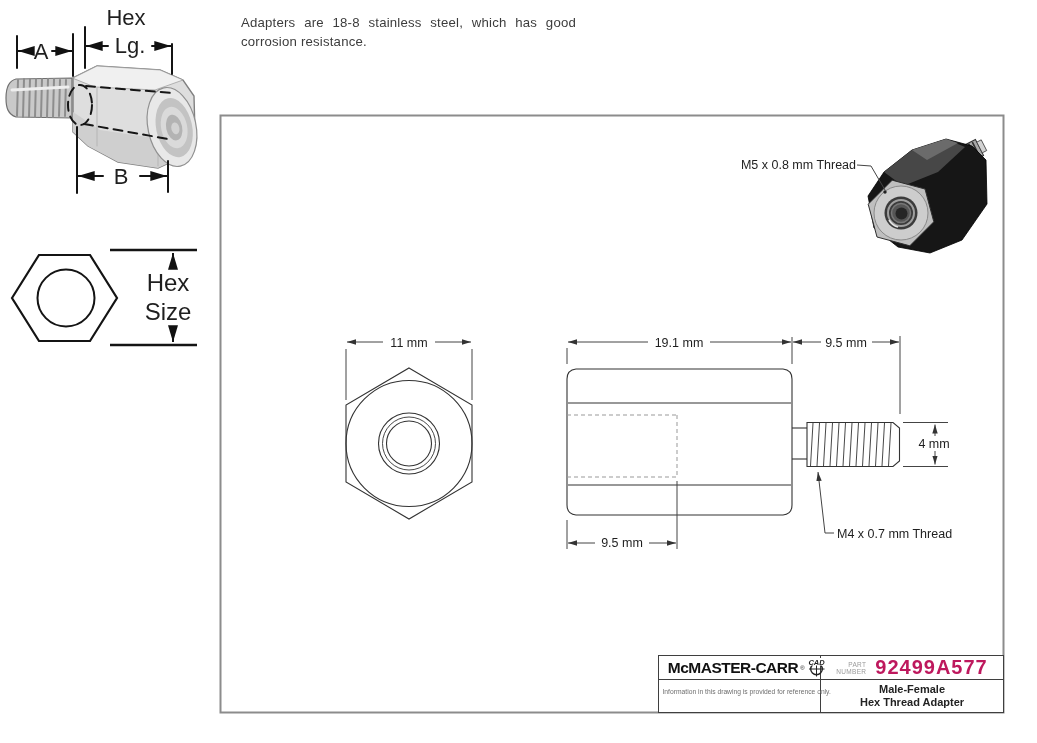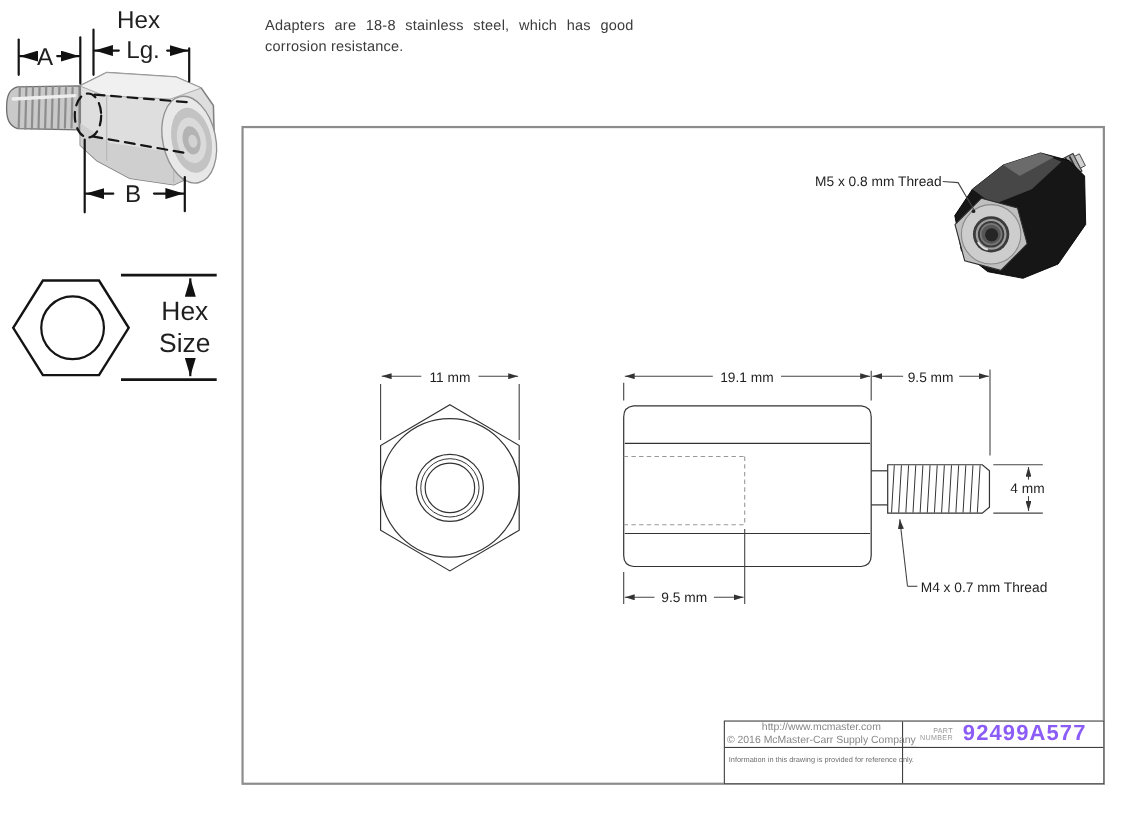--- a/index.html
+++ b/index.html
@@ -29,21 +29,21 @@
   .tb-urlrow{border-bottom:1px solid #3f3f3f;display:flex;flex-direction:column;
              align-items:center;justify-content:center;line-height:10.5px;}
   .urltxt{font-size:9.5px;color:#878787;white-space:nowrap;}
   .tb-finerow{display:flex;align-items:center;justify-content:center;}
   .finetxt{font-size:7px;color:#6f6f6f;white-space:nowrap;transform:scale(.96);}
   .tb-right{display:grid;grid-template-rows:24px 1fr;}
   .tb-partrow{border-bottom:1px solid #3f3f3f;display:flex;align-items:center;
               justify-content:center;gap:9px;}
   .partlbl{display:flex;flex-direction:column;align-items:flex-end;
            font-size:6.5px;line-height:7px;color:#9a9a9a;letter-spacing:.3px;}
-  .partnum{font-size:20px;font-weight:bold;color:#8b5cf6;letter-spacing:1px;}
+  .partnum{font-size:20px;font-weight:bold;color:#be185d;letter-spacing:1px;}
   .tb-namerow{display:flex;flex-direction:column;align-items:center;
               justify-content:center;line-height:13px;}
   .prodname{font-size:11px;font-weight:bold;color:#222;white-space:nowrap;}
 </style>
 </head>
 <body>
 
 <div class="page">
 
   <div class="note">Adapters are 18-8 stainless steel, which has good corrosion resistance.</div>
@@ -254,32 +254,43 @@
       </g>
       <circle cx="885" cy="192" r="1.7" fill="#222"></circle>
     </g>
 
     <polyline points="857,165 871,166 885,190" fill="none" stroke="#444" stroke-width="1"></polyline>
     <text class="dimtxt" x="856" y="169" text-anchor="end">M5 x 0.8 mm Thread</text>
   </svg>
 
   <div class="tblock">
     <div class="tb-left">
-      <div class="tb-urlrow">
-        <span class="urltxt">http://www.mcmaster.com</span>
-        <span class="urltxt">© 2016 McMaster-Carr Supply Company</span>
+      <div class="tb-brandrow">
+        <span class="brand">McMASTER-CARR</span>
+          <span class="regmark">®</span>
+        <svg class="cadstamp" width="19" height="19" viewBox="0 0 19 19" style="position:static">
+          <line x1="9.5" y1="1" x2="9.5" y2="18.5" stroke="#222" stroke-width="1"></line>
+          <line x1="2" y1="11" x2="17.5" y2="11" stroke="#222" stroke-width="1"></line>
+          <circle cx="9.5" cy="11" r="5.8" fill="none" stroke="#222" stroke-width="1.4"></circle>
+          <rect x="2" y="0" width="15" height="7.5" fill="#fff"></rect>
+          <text x="9.5" y="6.5" text-anchor="middle" font-size="7.5" font-style="italic" font-weight="bold" fill="#111">CAD</text>
+        </svg>
       </div>
       <div class="tb-finerow">
         <span class="finetxt">Information in this drawing is provided for reference only.</span>
       </div>
     </div>
     <div class="tb-right">
       <div class="tb-partrow">
         <span class="partlbl">
           <span>PART</span>
           <span>NUMBER</span>
         </span>
         <span class="partnum">92499A577</span>
       </div>
+      <div class="tb-namerow">
+        <span class="prodname">Male-Female</span>
+        <span class="prodname">Hex Thread Adapter</span>
+      </div>
     </div>
   </div>
 
 </div>
 
 </body></html>

